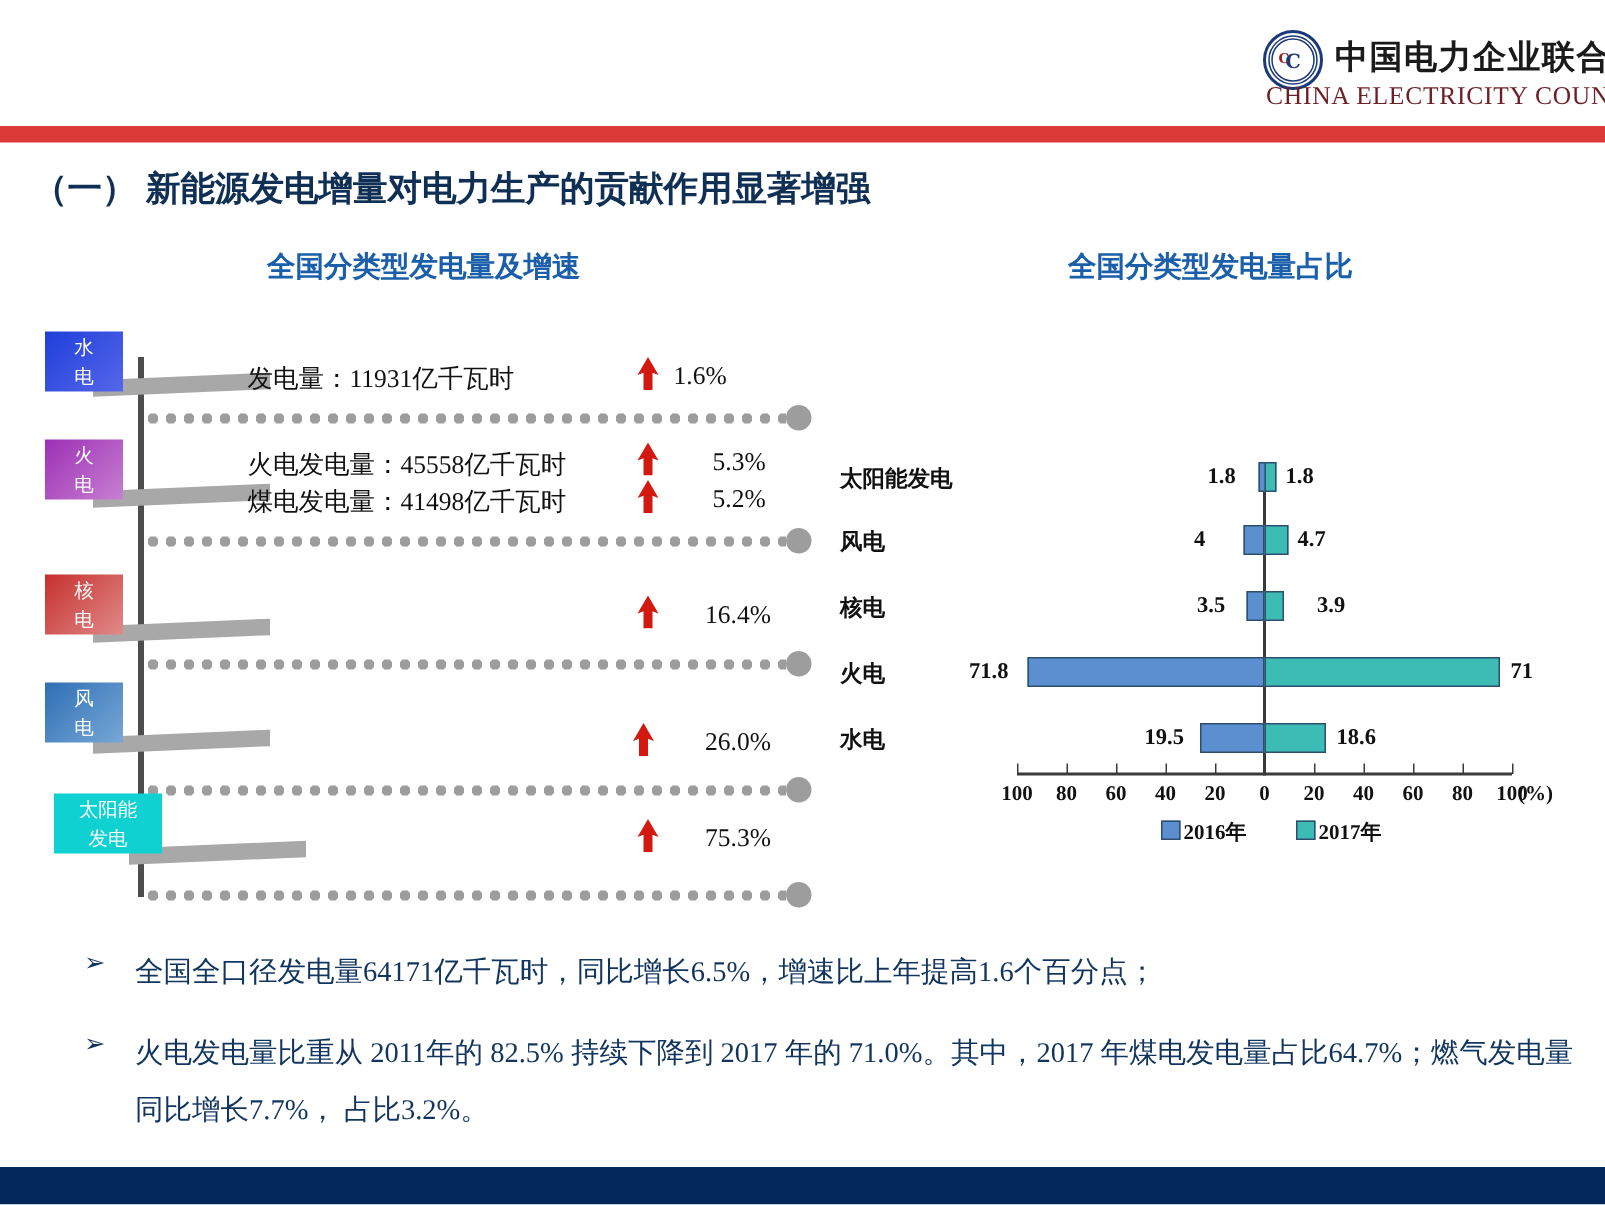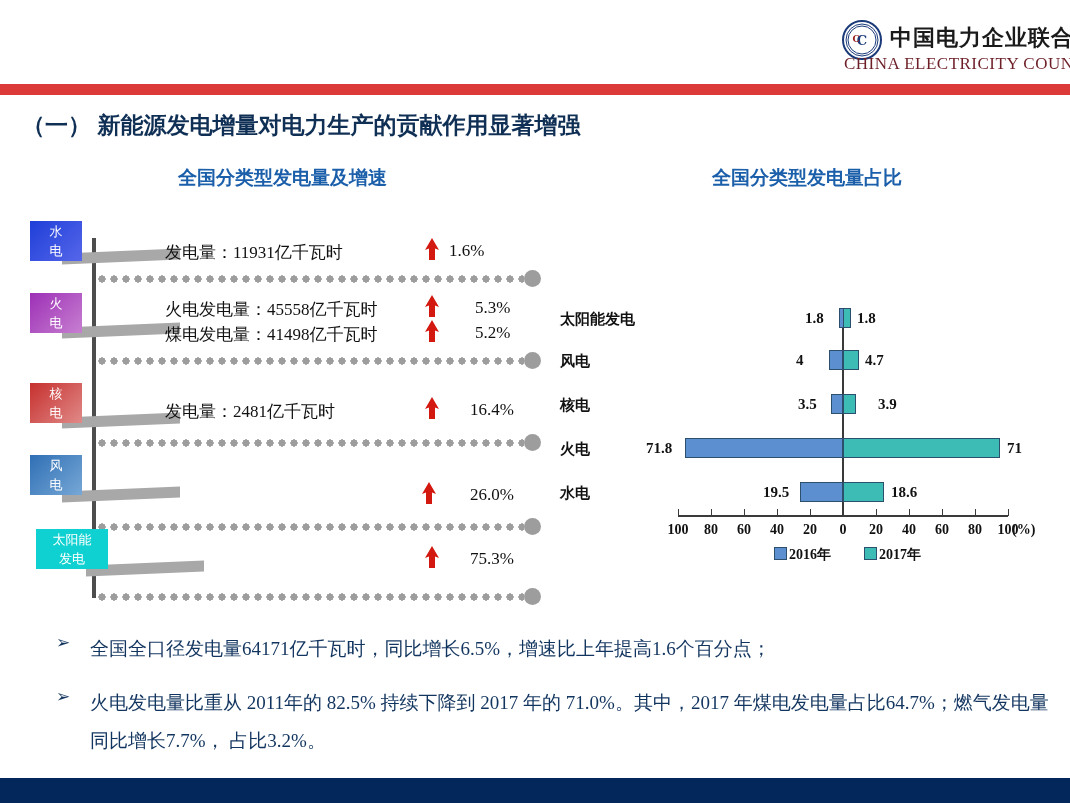--- a/index.html
+++ b/index.html
@@ -174,21 +174,20 @@
         </svg>
     </div>
     <div class="tl-pct" style="left:475px;top:38px">5.2%</div>
     <div class="tl-dots" style="top:72px"></div>
     <div class="tl-knob" style="top:67px"></div>
   </div>
 
   <div class="tl-row" style="top:172px">
     <div class="tl-shadow" style="top:38px"></div>
     <div class="tl-badge" style="top:6px;background:linear-gradient(135deg,#c6302e,#e08a88)">核<br>电</div>
-    <div class="tl-text" style="top:23px">发电量：2481亿千瓦时</div>
     <div class="tl-arrow" style="left:424px;top:20px">
       <svg width="16" height="22" viewBox="0 0 16 22">
           <path d="M8 0 L15 12 L11 10.5 L11 22 L5 22 L5 10.5 L1 12 Z" fill="#d3180f"></path>
         </svg>
     </div>
     <div class="tl-pct" style="left:470px;top:23px">16.4%</div>
     <div class="tl-dots" style="top:62px"></div>
     <div class="tl-knob" style="top:57px"></div>
   </div>
 

